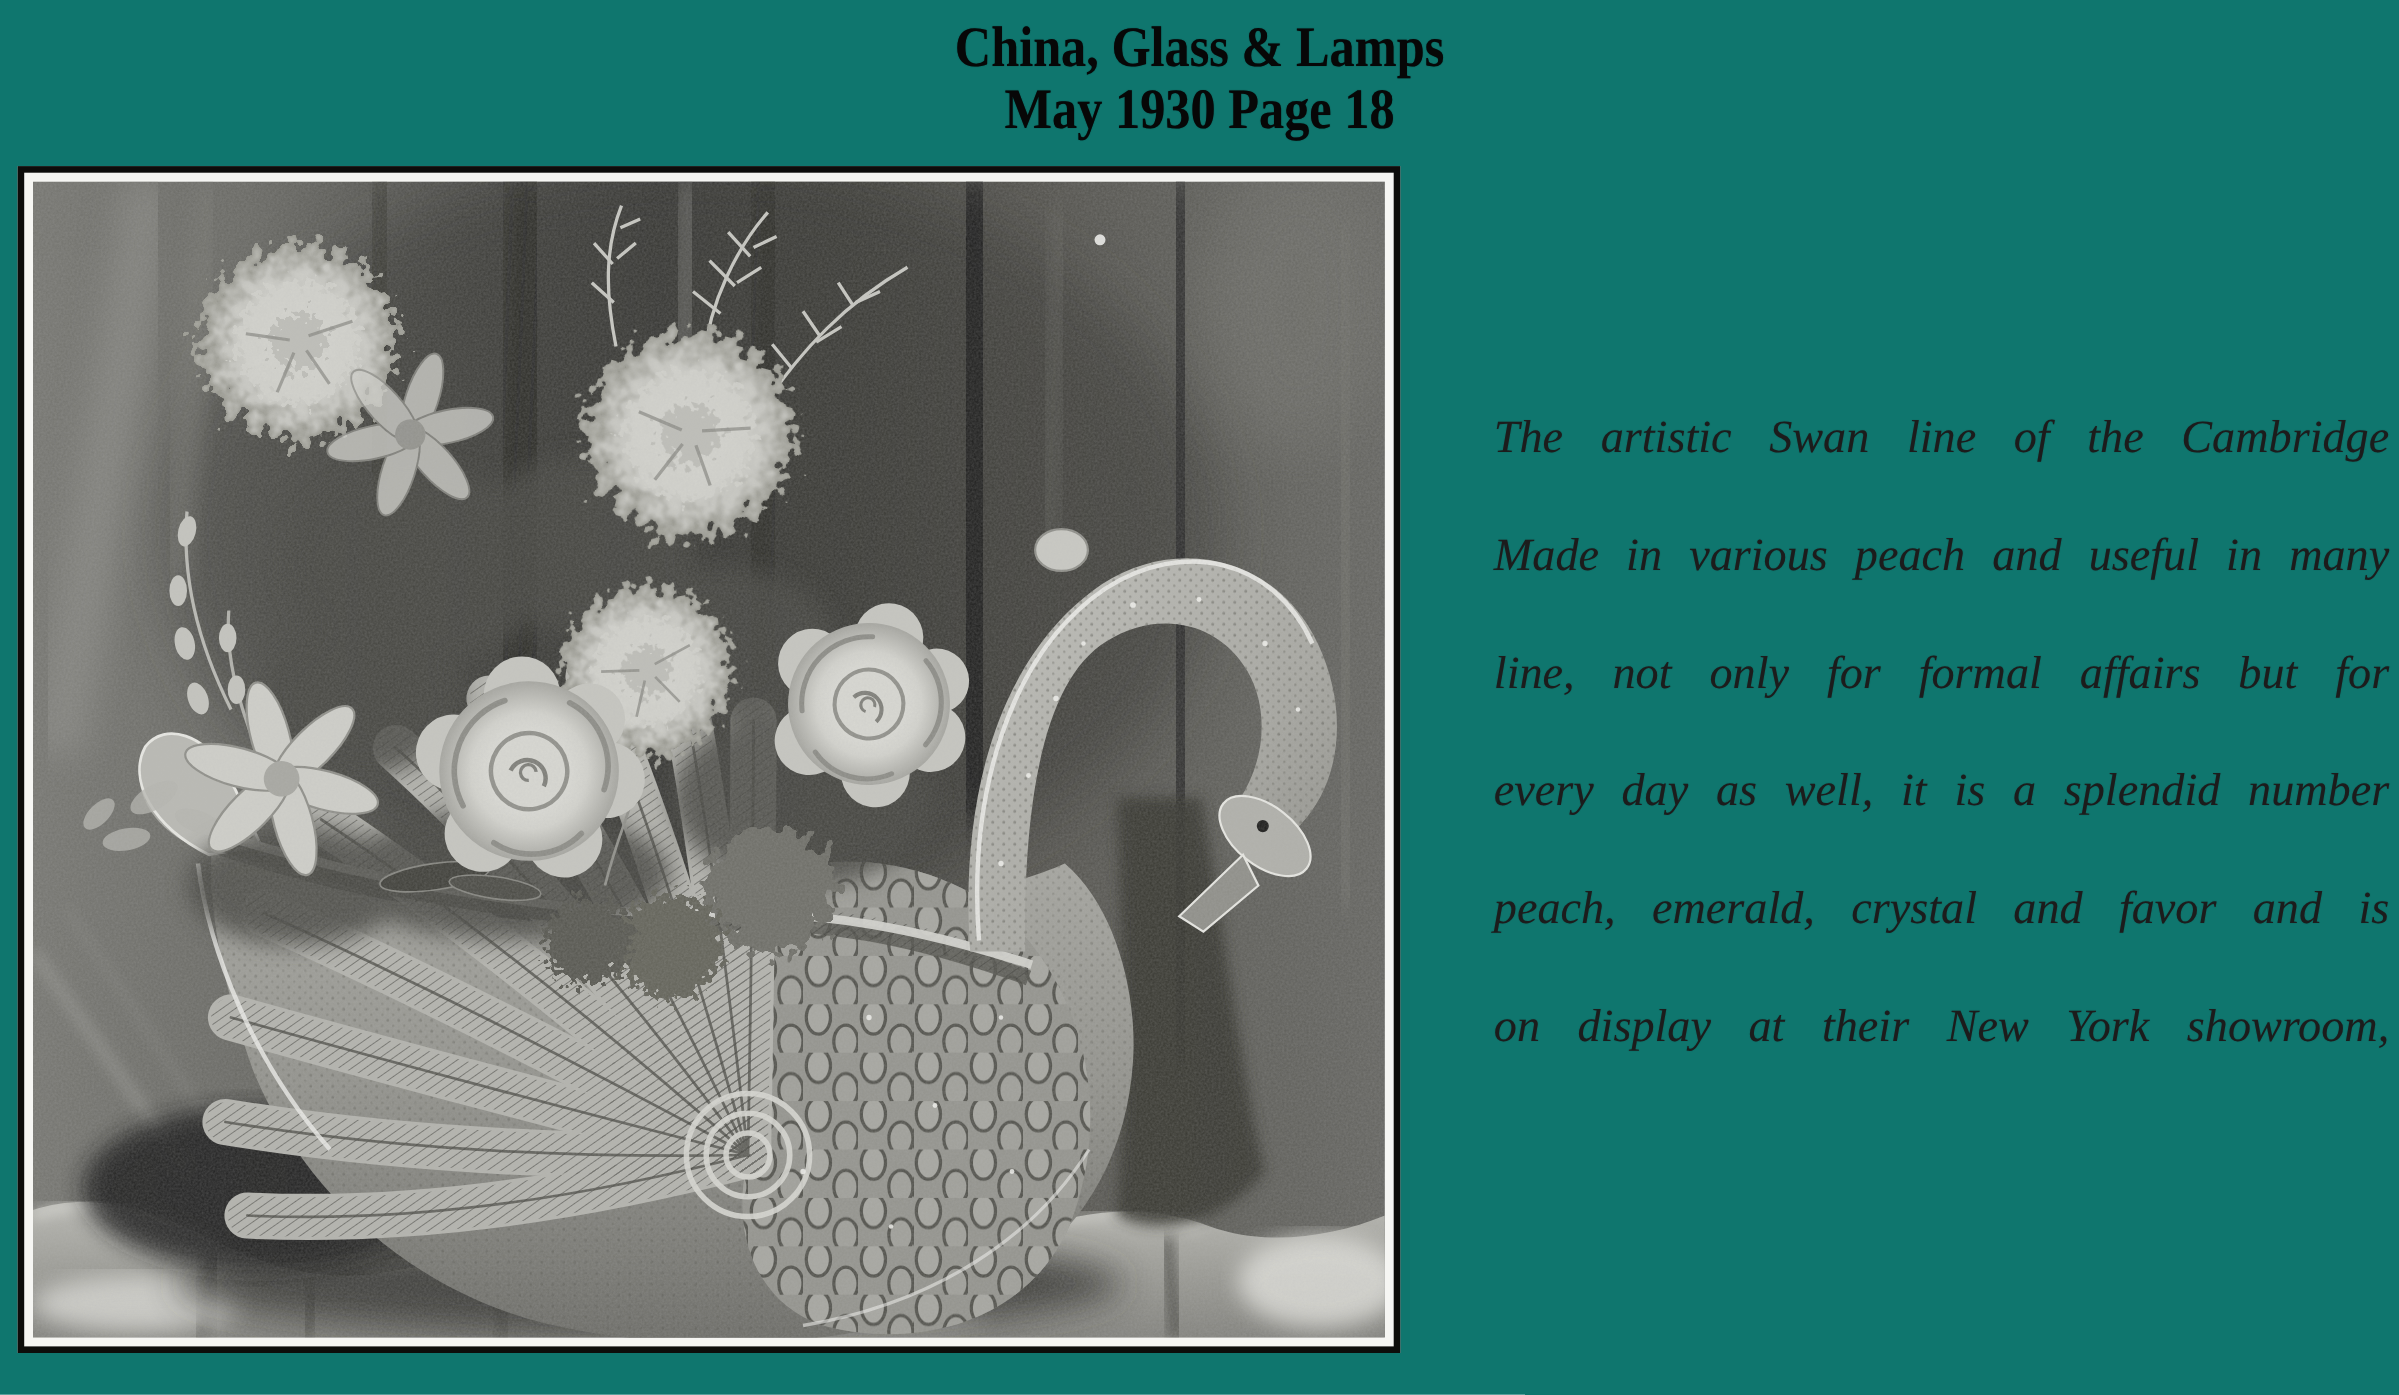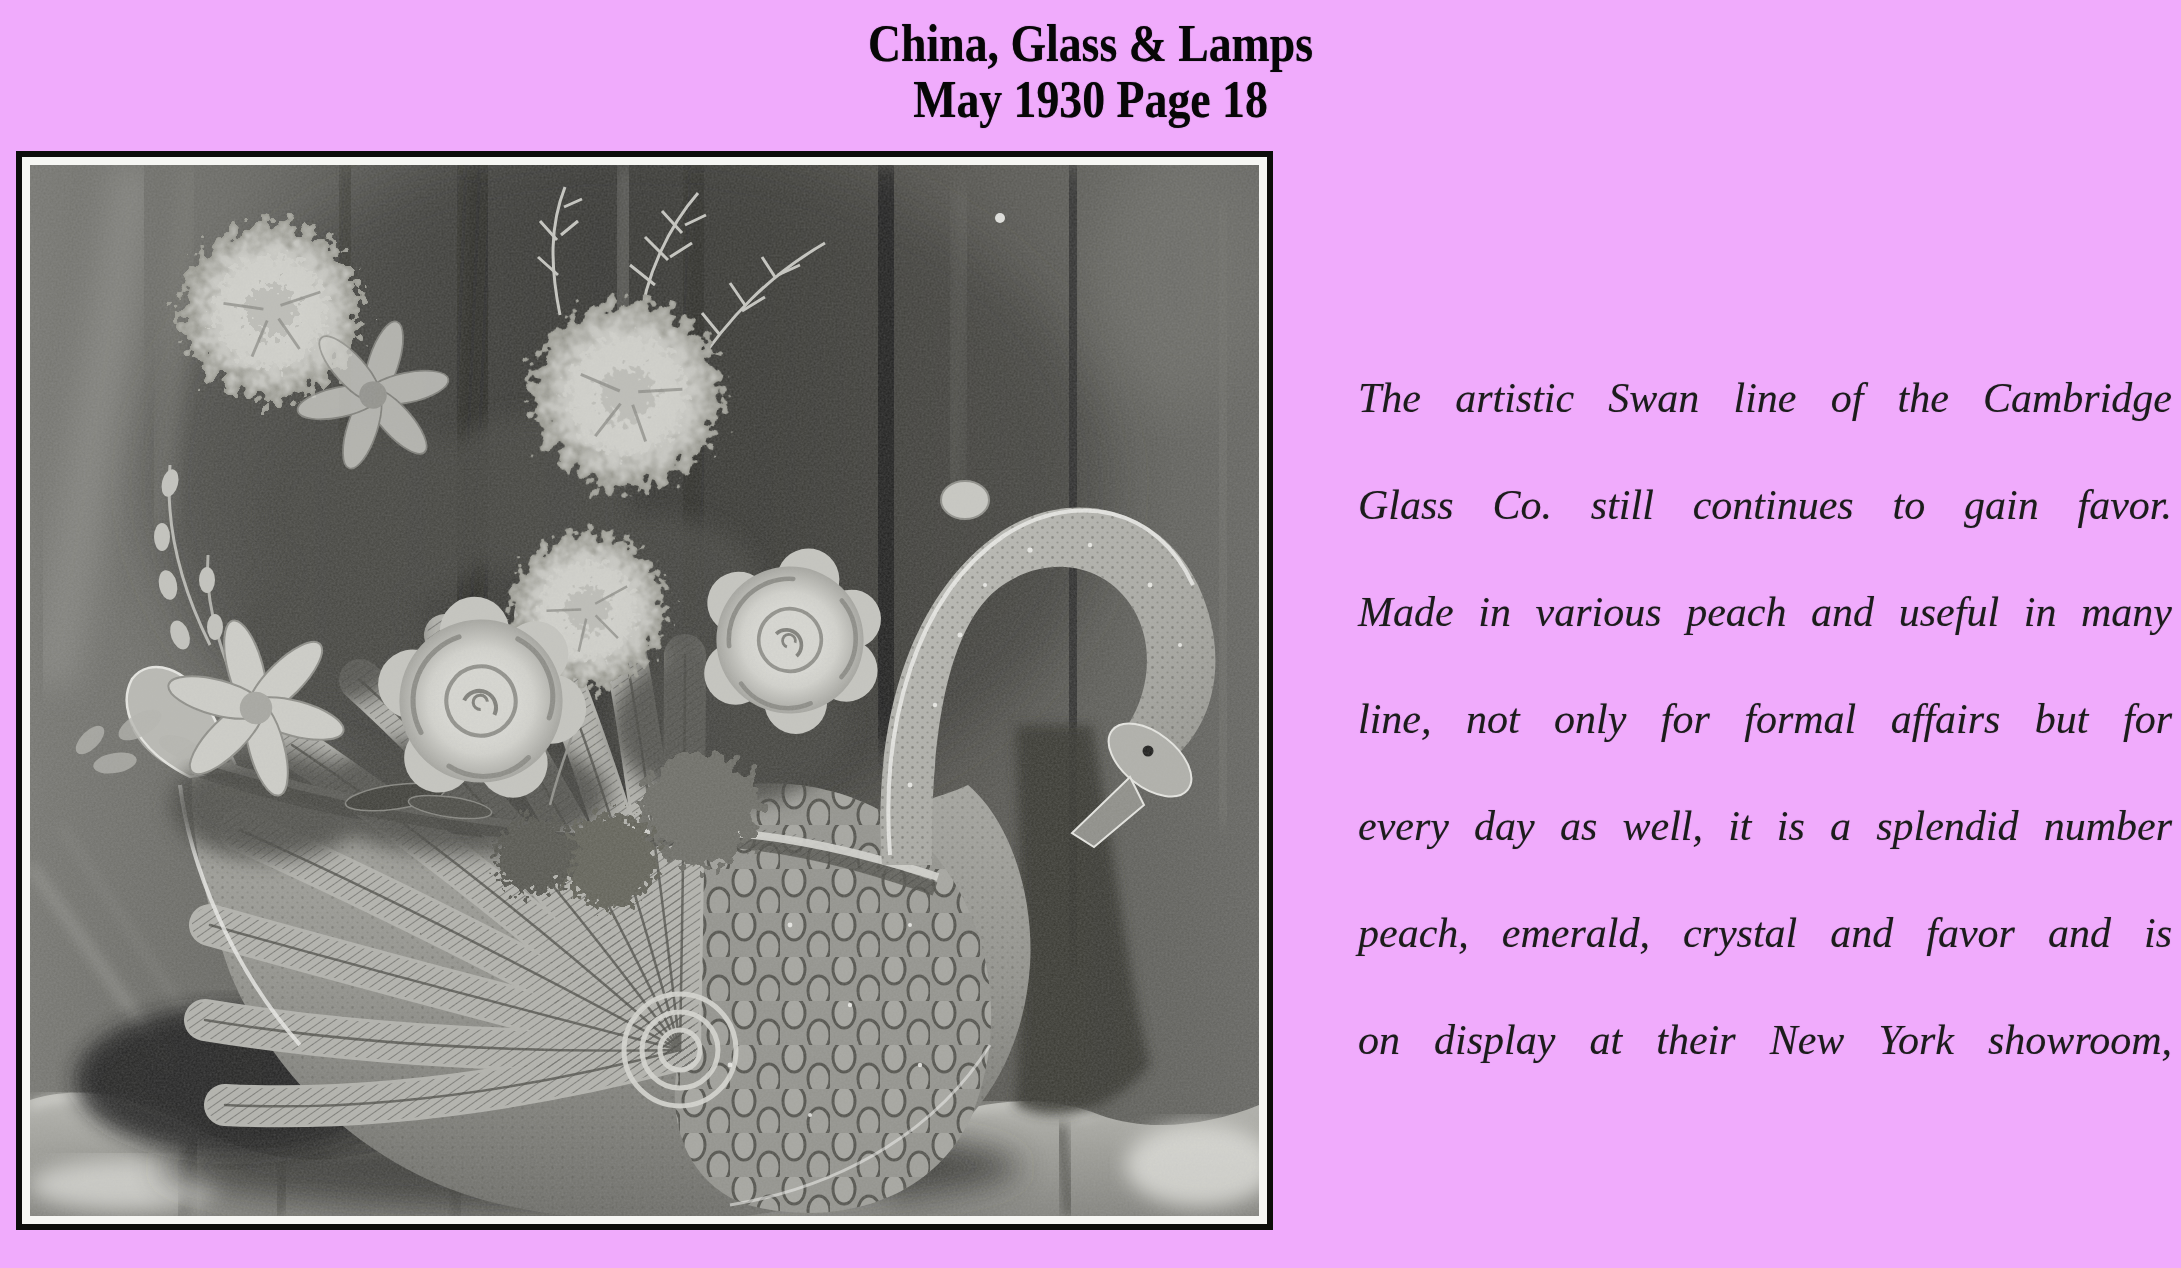--- a/index.html
+++ b/index.html
@@ -1,18 +1,18 @@
 <!DOCTYPE html>
 <html><head>
 <meta charset="utf-8">
 <style>
   html,body{margin:0;padding:0;}
   body{width:2181px;height:1268px;background:#ffffff;overflow:hidden;
        font-family:"Liberation Serif", serif;}
-  .page{position:relative;width:2181px;height:1268px;background:#f0abfc;}
+  .page{position:relative;width:2181px;height:1268px;background:#0f766e;}
 
   
   .hdr{position:absolute;left:0;top:16px;width:2181px;text-align:center;color:#070707;}
   .hdr .l{display:block;font-weight:bold;font-size:52px;line-height:56px;
           transform:scaleX(0.88);transform-origin:50% 50%;
           letter-spacing:0px;text-shadow:0 0 1px rgba(0,0,0,.55);}
 
   
   .photo-frame{position:absolute;left:16px;top:151px;width:1257px;height:1079px;
                box-sizing:border-box;border:6px solid #0d0d0b;background:#f6f6f3;
@@ -348,21 +348,20 @@
         <circle cx="580" cy="695" r="48" fill="#626259" filter="url(#ruf2)"></circle>
         <circle cx="505" cy="690" r="40" fill="#57574f" filter="url(#ruf2)"></circle>
       </g>
 
       <rect x="0" y="0" width="1229" height="1051" filter="url(#grain)" opacity=".45"></rect>
     </svg>
   </div>
 
   <div class="article">
     <div class="jl">The artistic Swan line of the Cambridge</div>
-    <div class="jl">Glass Co. still continues to gain favor.</div>
     <div class="jl">Made in various peach and useful in many</div>
     <div class="jl">line, not only for formal affairs but for</div>
     <div class="jl">every day as well, it is a splendid number</div>
     <div class="jl">peach, emerald, crystal and favor and is</div>
     <div class="jl">on display at their New York showroom,</div>
 
   </div>
 
 </div>
 

